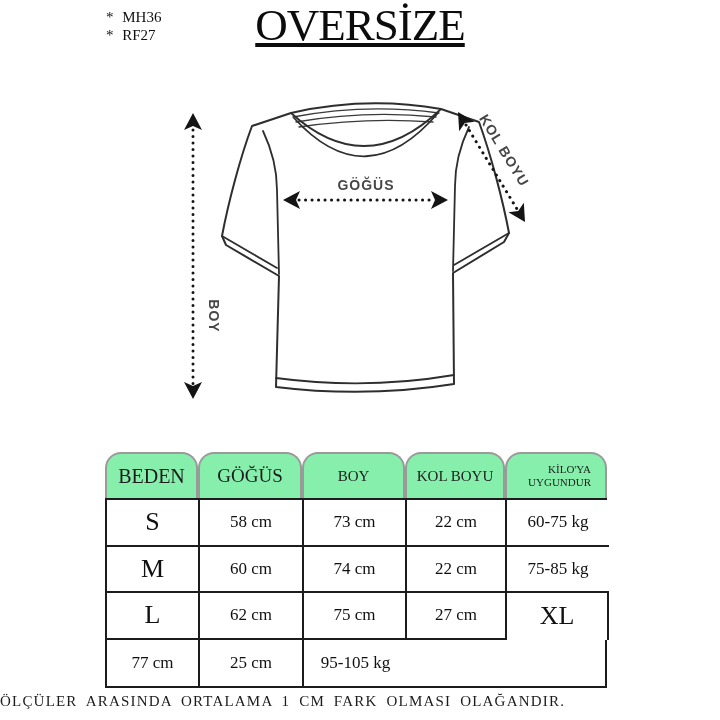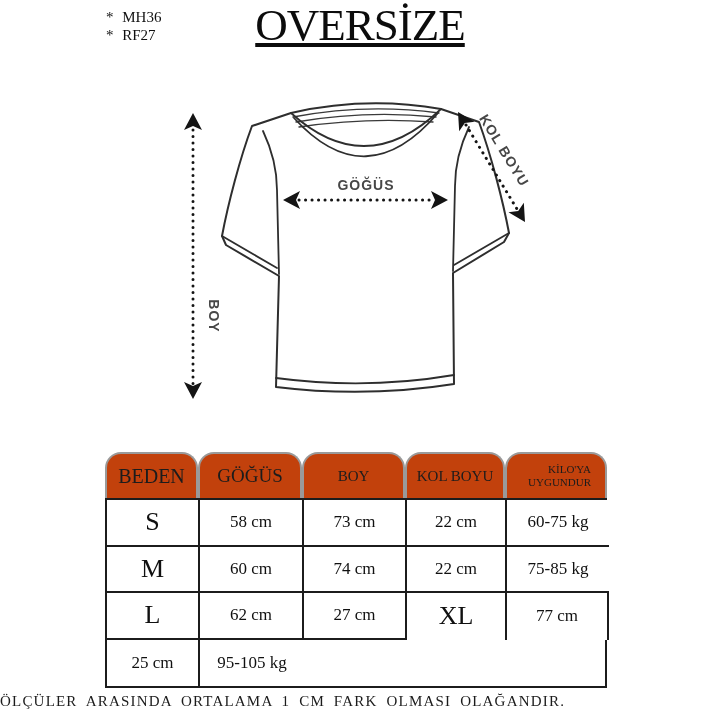--- a/index.html
+++ b/index.html
@@ -19,21 +19,21 @@
   .thin-line{fill:none;stroke:#3a3a3a;stroke-width:1.4;stroke-linecap:round;}
   .dotline{fill:none;stroke:#141414;stroke-width:3;stroke-linecap:round;
            stroke-dasharray:0.1 6.4;}
   .ah{fill:#141414;stroke:none;}
   .meas-label{font-family:"Liberation Sans",sans-serif;font-size:14px;font-weight:bold;
               fill:#474747;letter-spacing:1px;}
 
   
   .size-table{position:absolute;left:105px;top:452px;width:502px;}
   .thead{display:grid;grid-template-columns:93px 104px 103px 100px 102px;height:46px;}
-  .tab{background:#c2410c;border:2px solid #9a9a9a;border-bottom:none;
+  .tab{background:#86efac;border:2px solid #9a9a9a;border-bottom:none;
        border-radius:16px 16px 0 0;margin:0 0;display:flex;align-items:center;
        justify-content:center;text-align:center;color:#1c1c1c;}
   .tab.c0{font-size:20px;}
   .tab.c1{font-size:19px;}
   .tab.c2,.tab.c3{font-size:15px;}
   .tab.c4{font-size:11px;line-height:13px;padding:0 14px;text-align:right;}
   .tbody{display:grid;grid-template-columns:93px 104px 103px 100px 102px;
          grid-auto-rows:46.5px;border:2px solid #1c1c1c;}
   .cell{display:flex;align-items:center;justify-content:center;font-size:17px;color:#101010;
         border-right:2px solid #1c1c1c;border-bottom:2px solid #1c1c1c;background:#fff;}
@@ -123,20 +123,21 @@
       <div class="cell lastcol">60-75 kg</div>
 
       <div class="cell sizecol">M</div>
       <div class="cell">60 cm</div>
       <div class="cell">74 cm</div>
       <div class="cell">22 cm</div>
       <div class="cell lastcol">75-85 kg</div>
 
       <div class="cell sizecol">L</div>
       <div class="cell">62 cm</div>
+      <div class="cell">75 cm</div>
       <div class="cell">27 cm</div>
 
       <div class="cell sizecol lastrow">XL</div>
       <div class="cell lastrow">77 cm</div>
       <div class="cell lastrow">25 cm</div>
       <div class="cell lastcol lastrow">95-105 kg</div>
     </div>
   </div>
 
   <div class="footnote">ÖLÇÜLER ARASINDA ORTALAMA 1 CM FARK OLMASI OLAĞANDIR.</div>

